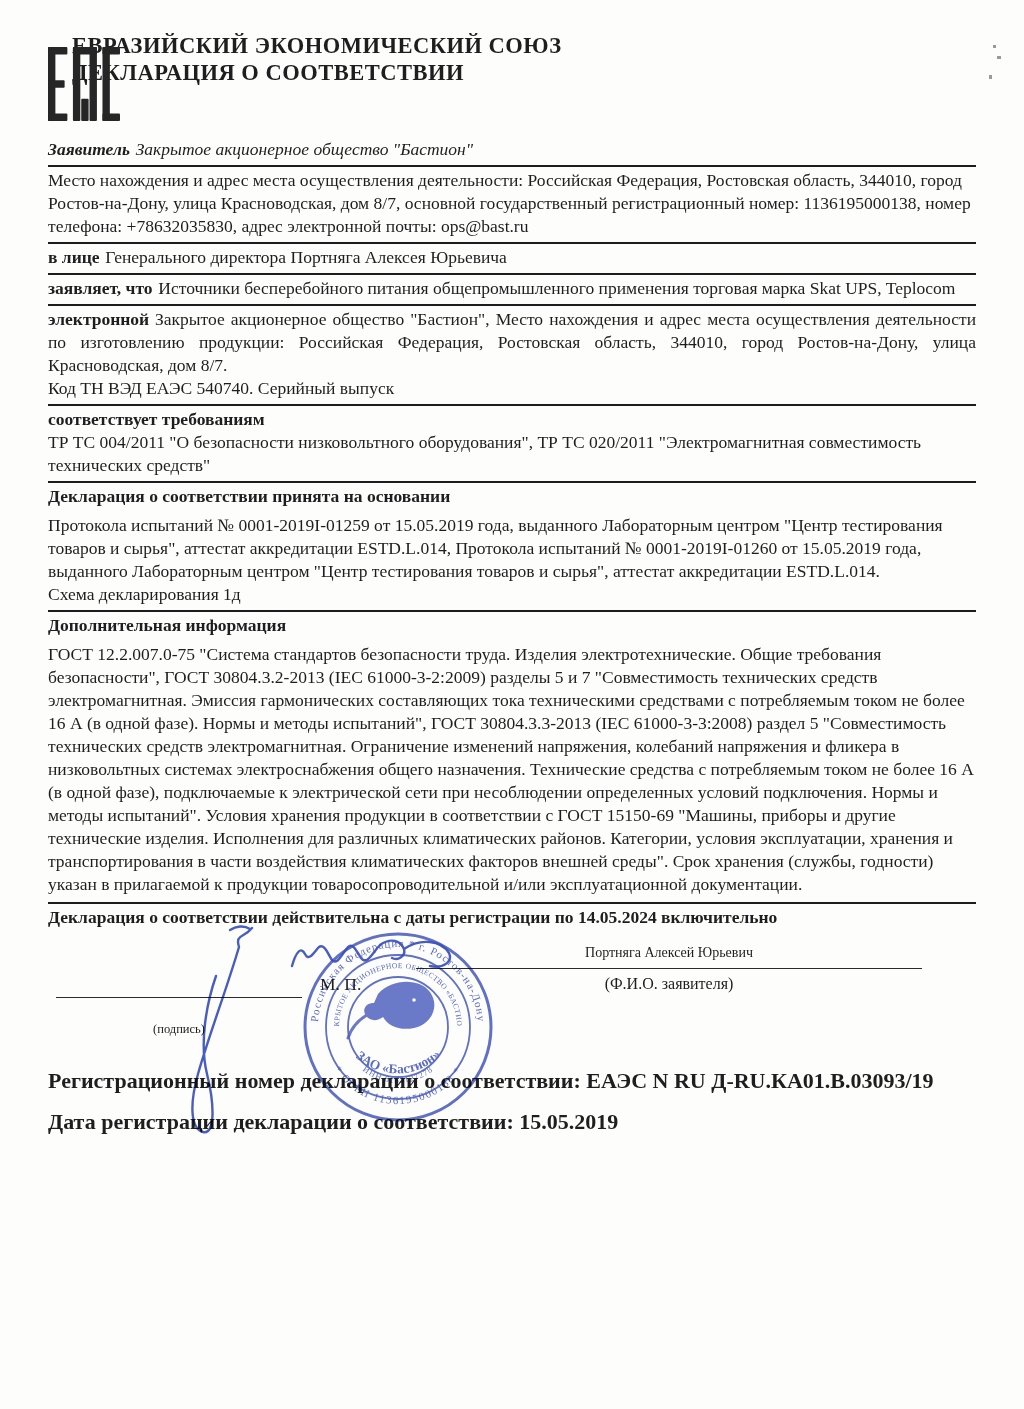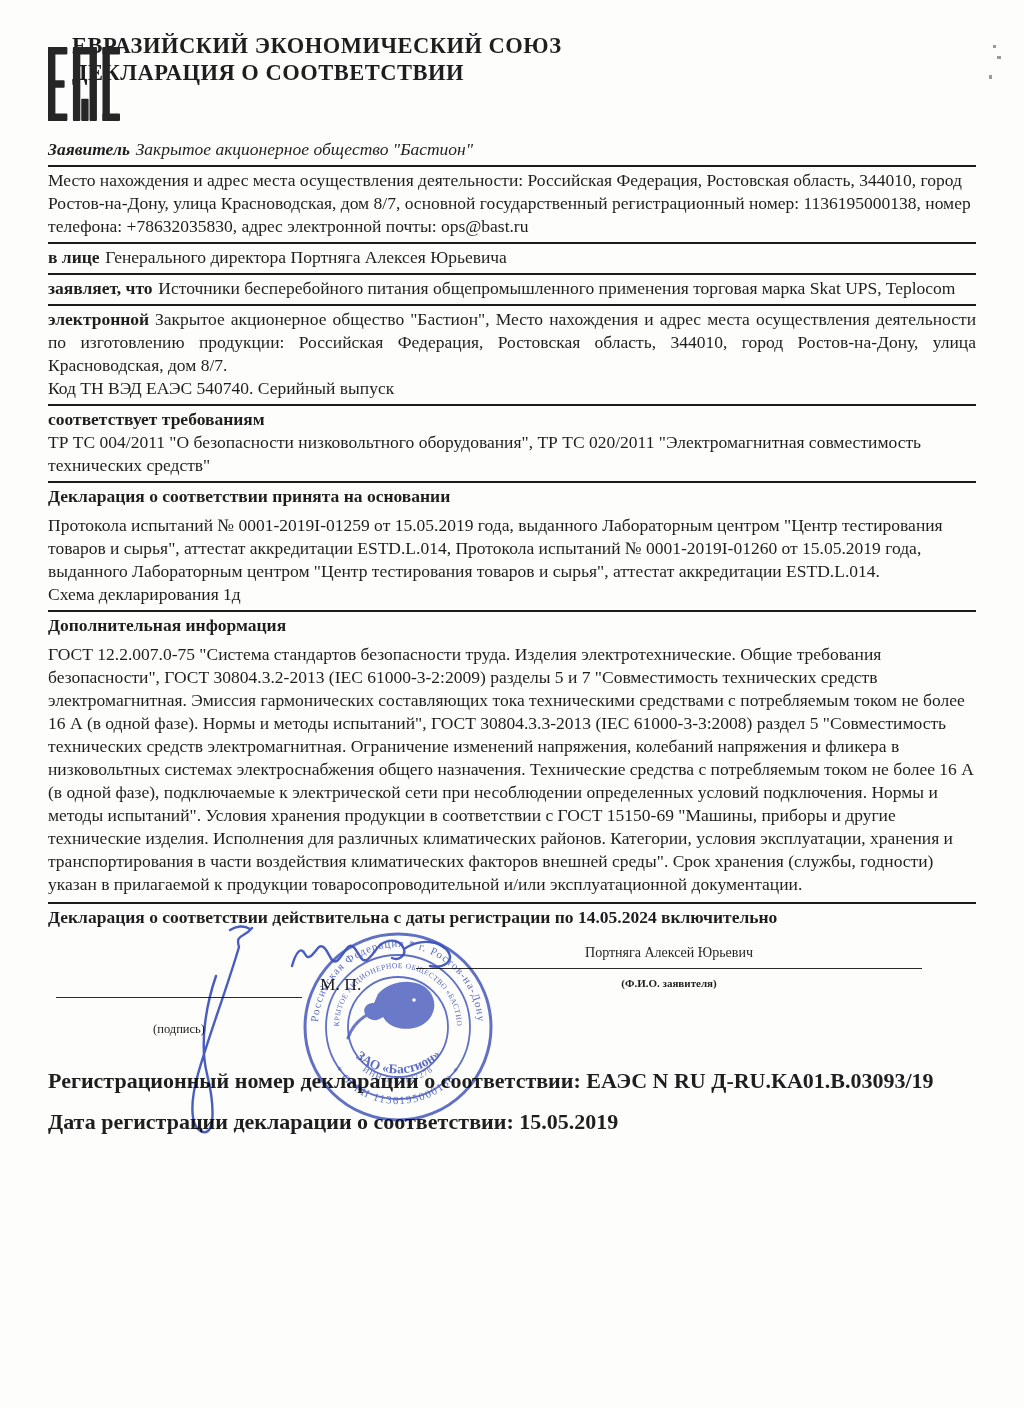--- a/index.html
+++ b/index.html
@@ -50,23 +50,22 @@
     font-size:12.5px;
     padding-top:20px;
   }
   .mp{position:absolute;left:272px;top:32px;font-size:17.5px;}
   .fio-wrap{
     position:absolute;left:368px;top:0;width:506px;text-align:center;
   }
   .fio-name{font-size:14px;padding-bottom:4px;}
   .fio-line{
     border-top:1.5px solid #2a2a2a;
-    font-size:11px;
+    font-size:16px;
     padding-top:3px;
-    font-weight:bold;
   }
   
   .ink{
     position:absolute;
     left:-48px;top:-25px;
     width:560px;height:235px;
     mix-blend-mode:multiply;
     pointer-events:none;
     z-index:5;
   }

